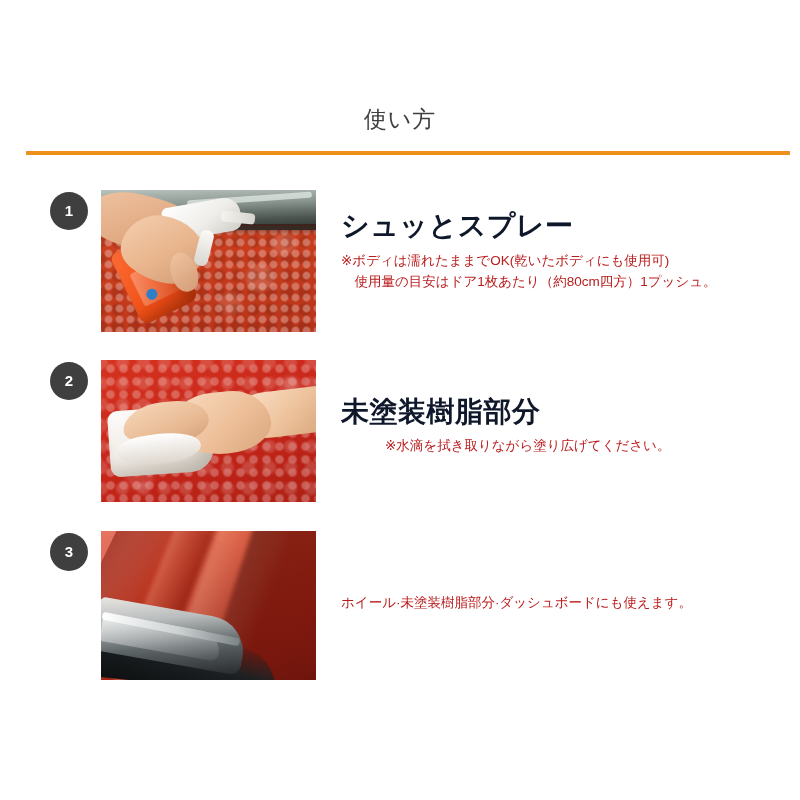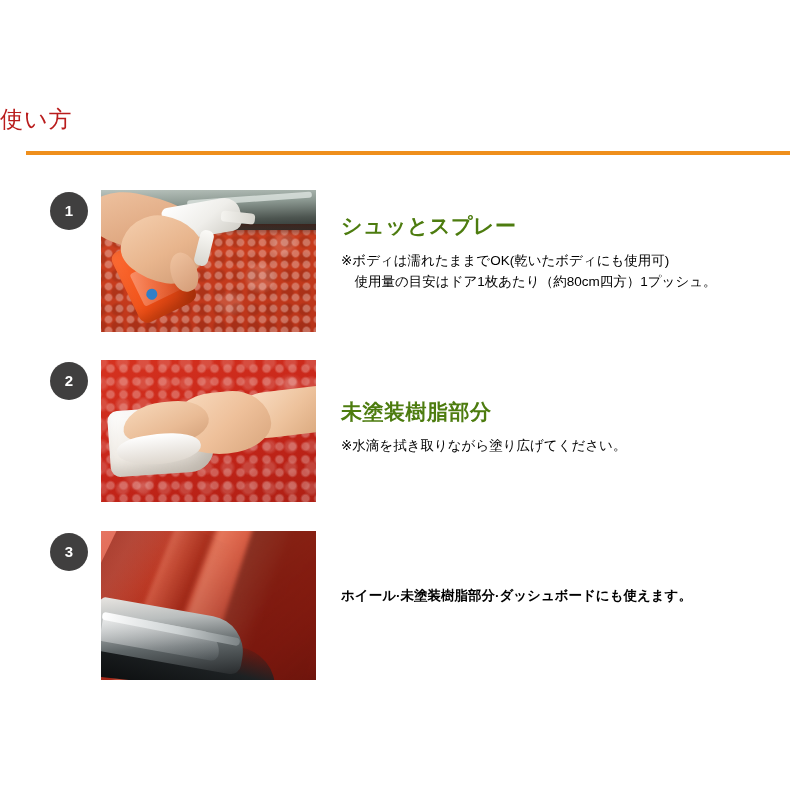--- a/index.html
+++ b/index.html
@@ -15,25 +15,25 @@
     color: #333333;
     position: relative;
   }
 
   
   .page-title {
     position: absolute;
     left: 0;
     top: 104px;
     width: 800px;
-    text-align: left;
+    text-align: center;
     font-size: 23px;
     line-height: 30px;
     letter-spacing: 1px;
-    color: #b91c1c;
+    color: #404040;
     font-weight: 400;
   }
   .title-rule {
     position: absolute;
     left: 26px;
     top: 151px;
     width: 764px;
     height: 4px;
     background: #ef8f1c;
   }
@@ -74,40 +74,40 @@
   }
   .step-3 .photo { height: 149px; }
 
   .text-col {
     position: absolute;
     left: 341px;
     top: 0;
     width: 430px;
   }
   .step-heading {
-    font-size: 21px;
+    font-size: 28px;
     font-weight: bold;
-    color: #4d7c0f;
+    color: #0f172a;
     letter-spacing: 0.5px;
     line-height: 28px;
     margin: 0;
   }
   .step-body {
     font-size: 13.5px;
-    color: #000000;
+    color: #b91c1c;
     line-height: 21px;
     margin: 0;
     white-space: pre-line;
   }
   .step-1 .text-col { top: 22px; }
   .step-1 .step-body { margin-top: 10px; }
   .step-2 .text-col { top: 38px; }
-  .step-2 .step-body { margin-top: 9px; }
+  .step-2 .step-body { margin-top: 9px; margin-left: 44px; }
   .step-3 .text-col { top: 45px; }
-  .step-3 .step-body { margin-top: 9px; font-weight: bold; }
+  .step-3 .step-body { margin-top: 16px; }
 
   
   .p1-hood {
     position: absolute;
     inset: 0;
     background:
       radial-gradient(circle at 74% 62%, rgba(255,255,255,0.16) 0 6%, rgba(0,0,0,0) 9%),
       radial-gradient(circle at 60% 80%, rgba(255,255,255,0.13) 0 5%, rgba(0,0,0,0) 8%),
       radial-gradient(circle at 85% 38%, rgba(255,255,255,0.14) 0 4%, rgba(0,0,0,0) 7%),
       linear-gradient(168deg, #cf4524 0%, #c83c1d 48%, #b8341a 100%);

